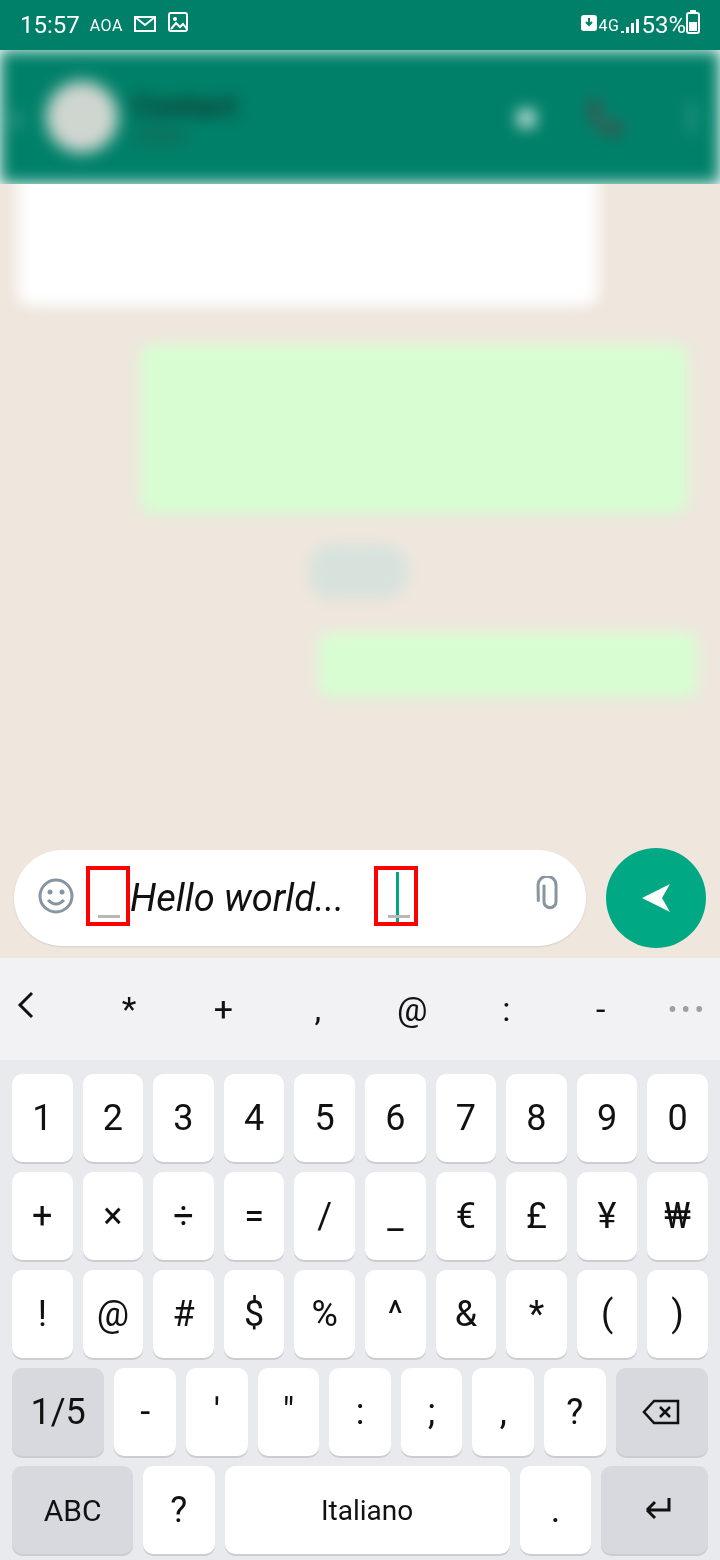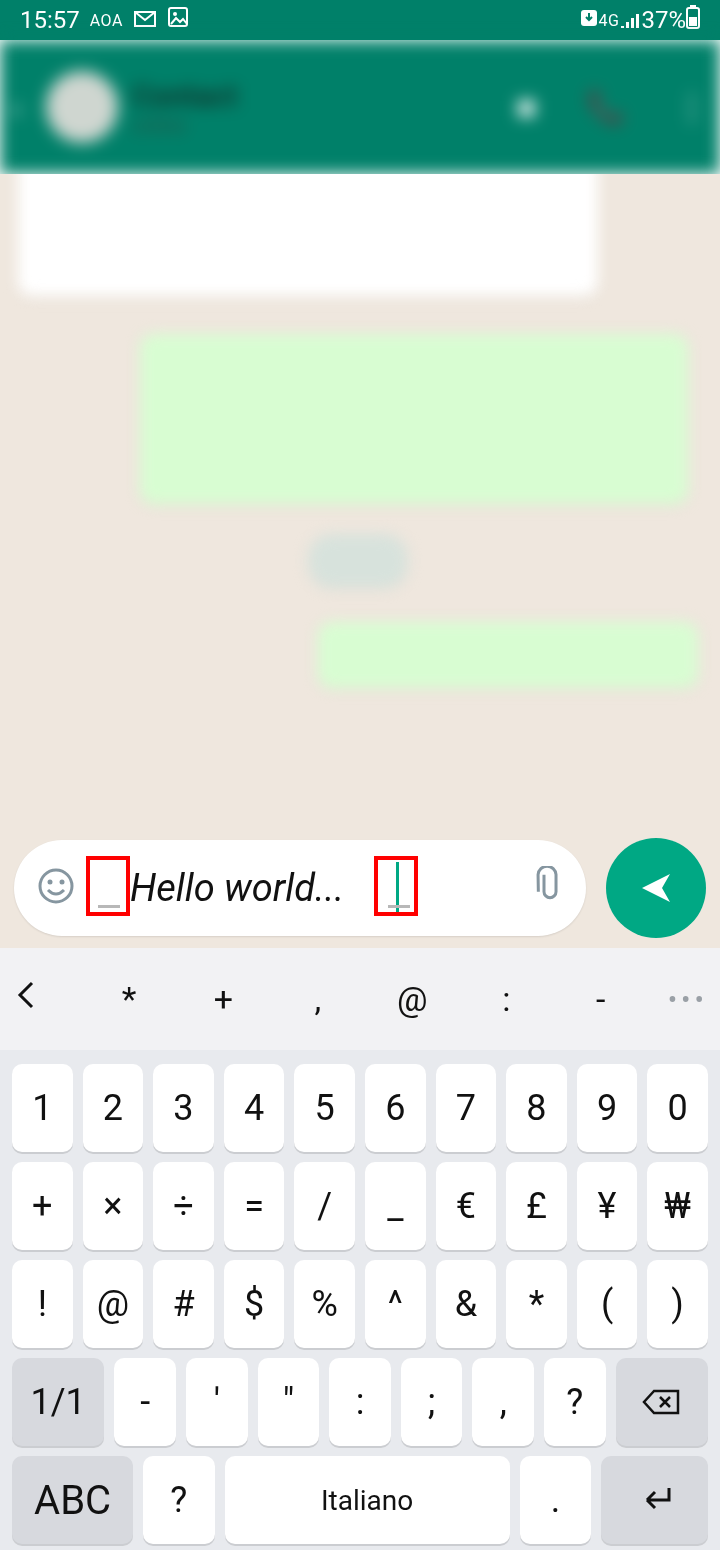--- a/index.html
+++ b/index.html
@@ -1,19 +1,19 @@
 <!DOCTYPE html>
 <html><head>
 <meta charset="utf-8">
 <style>
   * { box-sizing: border-box; margin: 0; padding: 0; }
   html, body { width: 720px; height: 1560px; font-family: -apple-system, Roboto, sans-serif; overflow: hidden; }
 
   
-  .status-bar { height: 40px; background: #008069; color: #fff; display: flex; align-items: center; padding: 0 20px; font-size: 24px; }
+  .status-bar { height: 50px; background: #008069; color: #fff; display: flex; align-items: center; padding: 0 20px; font-size: 24px; }
   .status-left { display: flex; align-items: center; gap: 10px; }
   .status-right { margin-left: auto; display: flex; align-items: center; }
   .status-tiny { font-size: 16px; letter-spacing: 0.5px; }
 
   
   .app-header { height: 134px; background: #008069; color: #fff; display: flex; align-items: center; padding: 0 12px; filter: blur(8px); }
   .back-btn { width: 30px; font-size: 30px; color: #fff; }
   .avatar { width: 72px; height: 72px; border-radius: 50%; background: #cfd6d0; margin: 0 14px 0 4px; }
   .hdr-txt { display: flex; flex-direction: column; }
   .hdr-name { font-size: 30px; font-weight: 600; color: #12312a; }
@@ -47,21 +47,21 @@
   .sug-first { flex: 0 0 70px; text-align: left; }
   .sug-more  { flex: 0 0 60px; text-align: right; color: #9aa0a6; letter-spacing: 4px; font-size: 28px; }
 
   
   .kbd { height: 500px; background: #e8eaee; display: flex; flex-direction: column; justify-content: space-between; padding: 14px 12px 6px; }
   .krow { display: flex; gap: 10px; }
   .key { flex: 1; height: 88px; background: #fff; border-radius: 10px; display: flex; align-items: center; justify-content: center; font-size: 36px; color: #111; box-shadow: 0 2px 0 rgba(0,0,0,.12); }
   .key-mod { background: #d7d9de; }
   .key-w15 { flex: 1.5; }
   .key-space { flex: 4; font-size: 28px; }
-  .key-wide { flex: 1.7; font-size: 40px; text-align: right; }
+  .key-wide { flex: 1.7; font-size: 30px; text-align: right; }
 </style>
 </head>
 <body>
 
 <div class="status-bar">
   <div class="status-left">
     <span>15:57</span>
     <span class="status-tiny">AOA</span>
     <span>
       <svg width="24" height="18" viewBox="0 0 24 18">
@@ -83,21 +83,21 @@
           <rect x="2" y="2" width="16" height="16" rx="3" fill="#fff"></rect>
           <path d="M10 5v7M7 9l3 3 3-3" stroke="#008069" stroke-width="2" fill="none"></path>
         </svg>
     </span>
     <span class="status-tiny">4G</span>
     <span>
       <svg width="22" height="18" viewBox="0 0 22 18">
           <path d="M2 16h3v2H2zM7 12h3v6H7zM12 8h3v10h-3zM17 4h3v14h-3z" fill="#fff"></path>
         </svg>
     </span>
-    <span>37%</span>
+    <span>53%</span>
     <span>
       <svg width="14" height="24" viewBox="0 0 14 24">
           <rect x="1" y="3" width="12" height="20" rx="2" fill="none" stroke="#fff" stroke-width="2"></rect>
           <rect x="4" y="0" width="6" height="3" fill="#fff"></rect>
           <rect x="3" y="12" width="8" height="9" fill="#fff"></rect>
         </svg>
     </span>
   </div>
 </div>
 
@@ -199,21 +199,21 @@
       <div class="key">#</div>
       <div class="key">$</div>
       <div class="key">%</div>
       <div class="key">^</div>
       <div class="key">&amp;</div>
       <div class="key">*</div>
       <div class="key">(</div>
       <div class="key">)</div>
     </div>
   <div class="krow" id="r3">
-    <div class="key key-mod key-w15">1/1</div>
+    <div class="key key-mod key-w15">1/5</div>
   <div class="key">-</div>
       <div class="key">'</div>
       <div class="key">"</div>
       <div class="key">:</div>
       <div class="key">;</div>
       <div class="key">,</div>
       <div class="key">?</div>
       <div class="key key-mod key-w15">
         <svg width="40" height="30" viewBox="0 0 40 30">
           <path d="M12 4L2 15l10 11h24V4z" fill="none" stroke="#111" stroke-width="2.5"></path>

